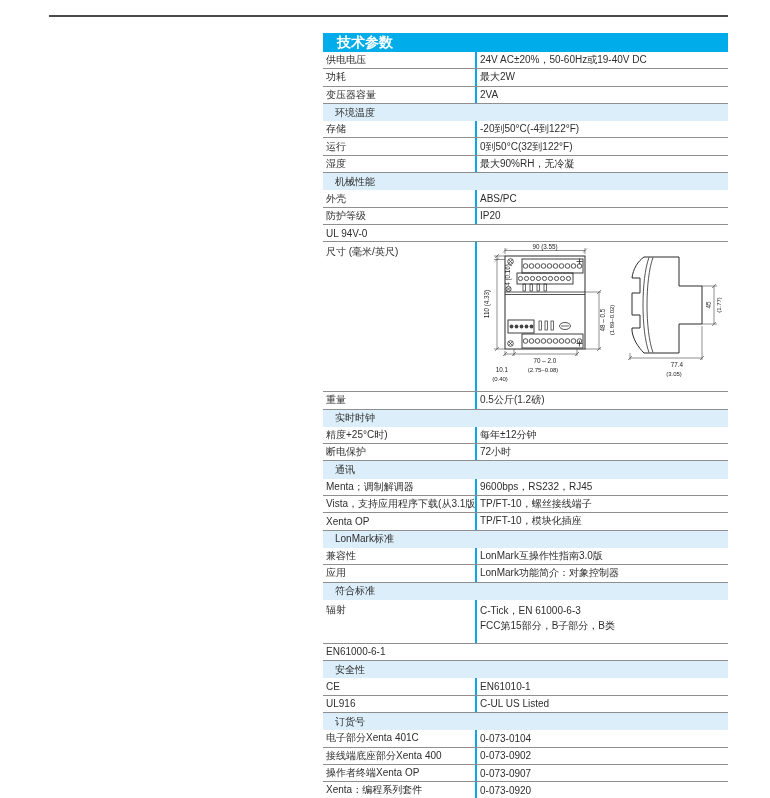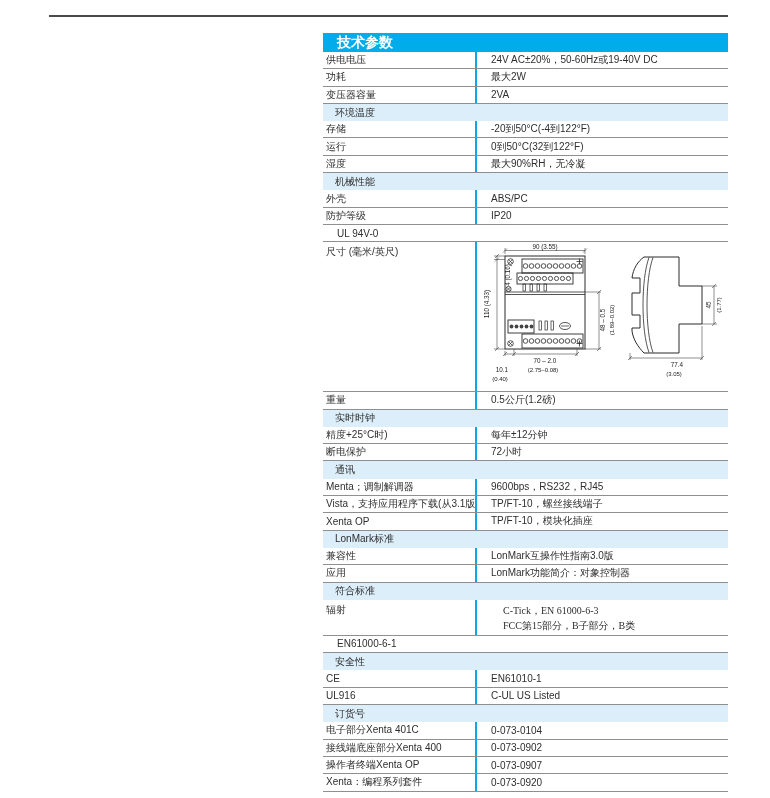--- a/index.html
+++ b/index.html
@@ -9,31 +9,31 @@
     overflow:hidden;
   }
   .top-rule{position:absolute;left:49px;top:15px;width:679px;height:2px;background:#4a4a4a;}
   .spec-table{position:absolute;left:323px;top:33px;width:405px;font-size:10px;}
   .title-bar{
     height:19px;background:#00ace9;color:#ffffff;font-weight:bold;
     font-size:14px;line-height:19px;padding-left:14px;box-sizing:border-box;
   }
   .tr{display:flex;align-items:center;height:17.3px;border-bottom:1px solid #8f8f8f;box-sizing:border-box;}
   .tr.section{background:#dceef9;border-bottom:none;padding-left:12px;}
-  .tr.tall{height:36px;align-items:flex-start;gap:12px;}
+  .tr.tall{height:44px;align-items:flex-start;}
   .tr.figure{height:150px;align-items:stretch;}
   .td{box-sizing:border-box;}
   .td.label{
     flex:0 0 154px;width:154px;border-right:2px solid #0ea5e9;
     padding-left:3px;padding-right:2px;white-space:nowrap;overflow:hidden;
     align-self:stretch;display:flex;align-items:center;
   }
-  .td.value{flex:1;padding-left:14px;white-space:nowrap;}
+  .td.value{flex:1;padding-left:3px;white-space:nowrap;}
   .tr.tall .td.label,.tr.figure .td.label{align-items:flex-start;padding-top:3px;}
-  .tr.tall .td.value{padding-top:3px;font-family:Liberation Serif, serif;}
+  .tr.tall .td.value{padding-top:3px;}
   .tr.tall .td.value div{line-height:15px;}
   .tr.figure .td.value{padding:1px 0 0 0;}
   svg text{font-family:"Liberation Sans","DejaVu Sans",sans-serif;fill:#222222;}
 </style>
 </head>
 <body>
 
 <div class="top-rule"></div>
 
 <div class="spec-table">

